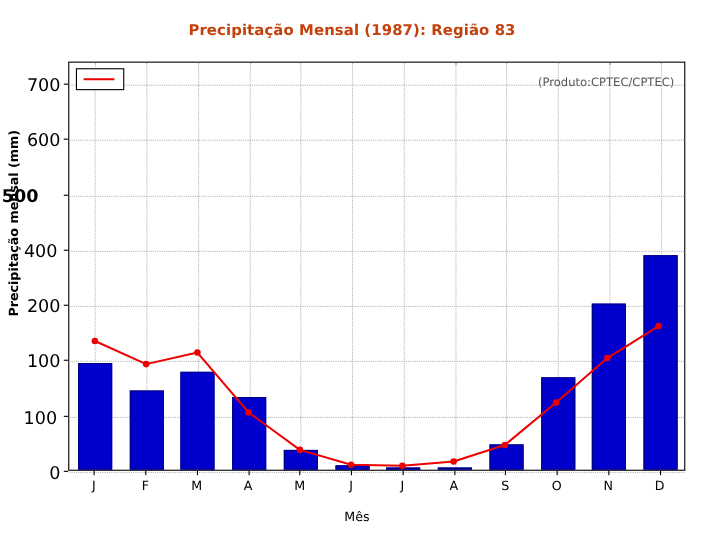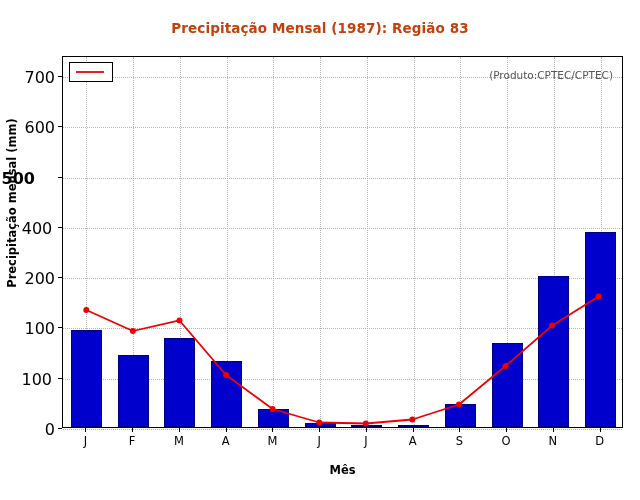--- a/index.html
+++ b/index.html
@@ -106,26 +106,26 @@
     top: 196px;
     width: 372px;
     text-align: center;
     transform: rotate(-90deg);
     font-size: 11.5px;
     font-weight: bold;
     color: #000000;
   }
   #xlabel {
     position: absolute;
-    left: 62px;
+    left: 44px;
     top: 463px;
     width: 561px;
     text-align: center;
     font-size: 11.5px;
-    font-weight: bold;
+    font-weight: normal;
     color: #000000;
   }
   
   #legend {
     position: absolute;
     left: 6px;
     top: 5px;
     background: #ffffff;
     border: 1px solid #000000;
     padding: 4px 7px 4px 5px;

